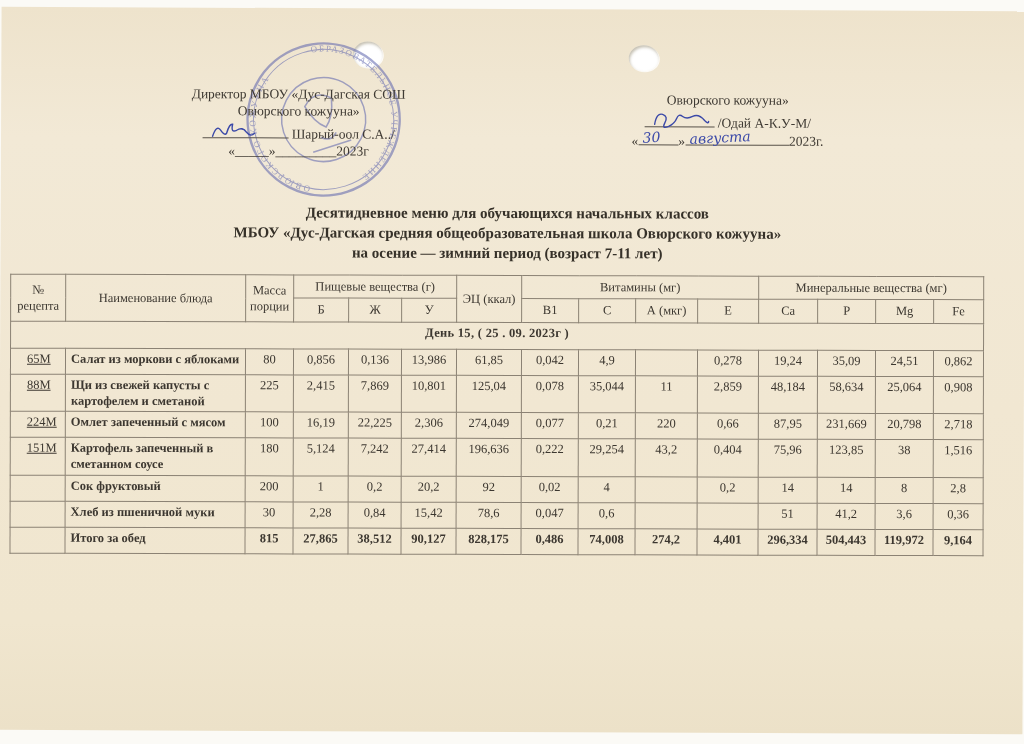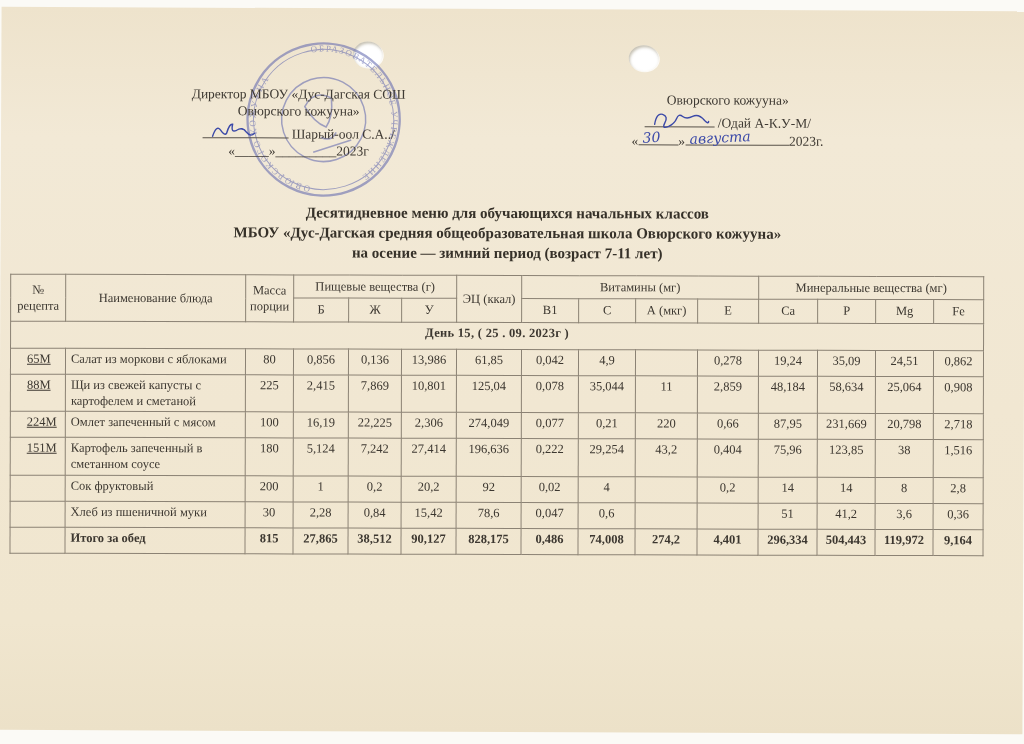--- a/index.html
+++ b/index.html
@@ -31,21 +31,21 @@
   .doc-title{position:absolute;left:0;top:203px;width:1014px;text-align:center;
     font-weight:700;font-size:15px;line-height:20px;color:#363129;}
 
   
   table.menu{position:absolute;left:10px;top:275px;border-collapse:collapse;table-layout:fixed;
     font-size:12.5px;color:#3c3730;}
   .menu th,.menu td{border:1px solid #8b8274;padding:2px 3px;vertical-align:top;line-height:1.3;}
   .menu thead th{font-weight:400;text-align:center;vertical-align:middle;padding:3px 2px;}
   .menu td.num{text-align:center;}
   .menu td.recipe{text-align:left;padding-left:16px;text-decoration:underline;}
-  .menu td.dish{text-align:left;padding-left:5px;}
+  .menu td.dish{text-align:left;padding-left:5px;font-weight:bold;}
   .menu tr.bold td{font-weight:700;}
   .day-row td{text-align:center;padding:2px 0 3px;}
   .day-label{font-weight:700;letter-spacing:.3px;}
   .menu tbody td{height:21px;}
 </style>
 </head>
 <body>
 
 <div class="paper"></div>
 

